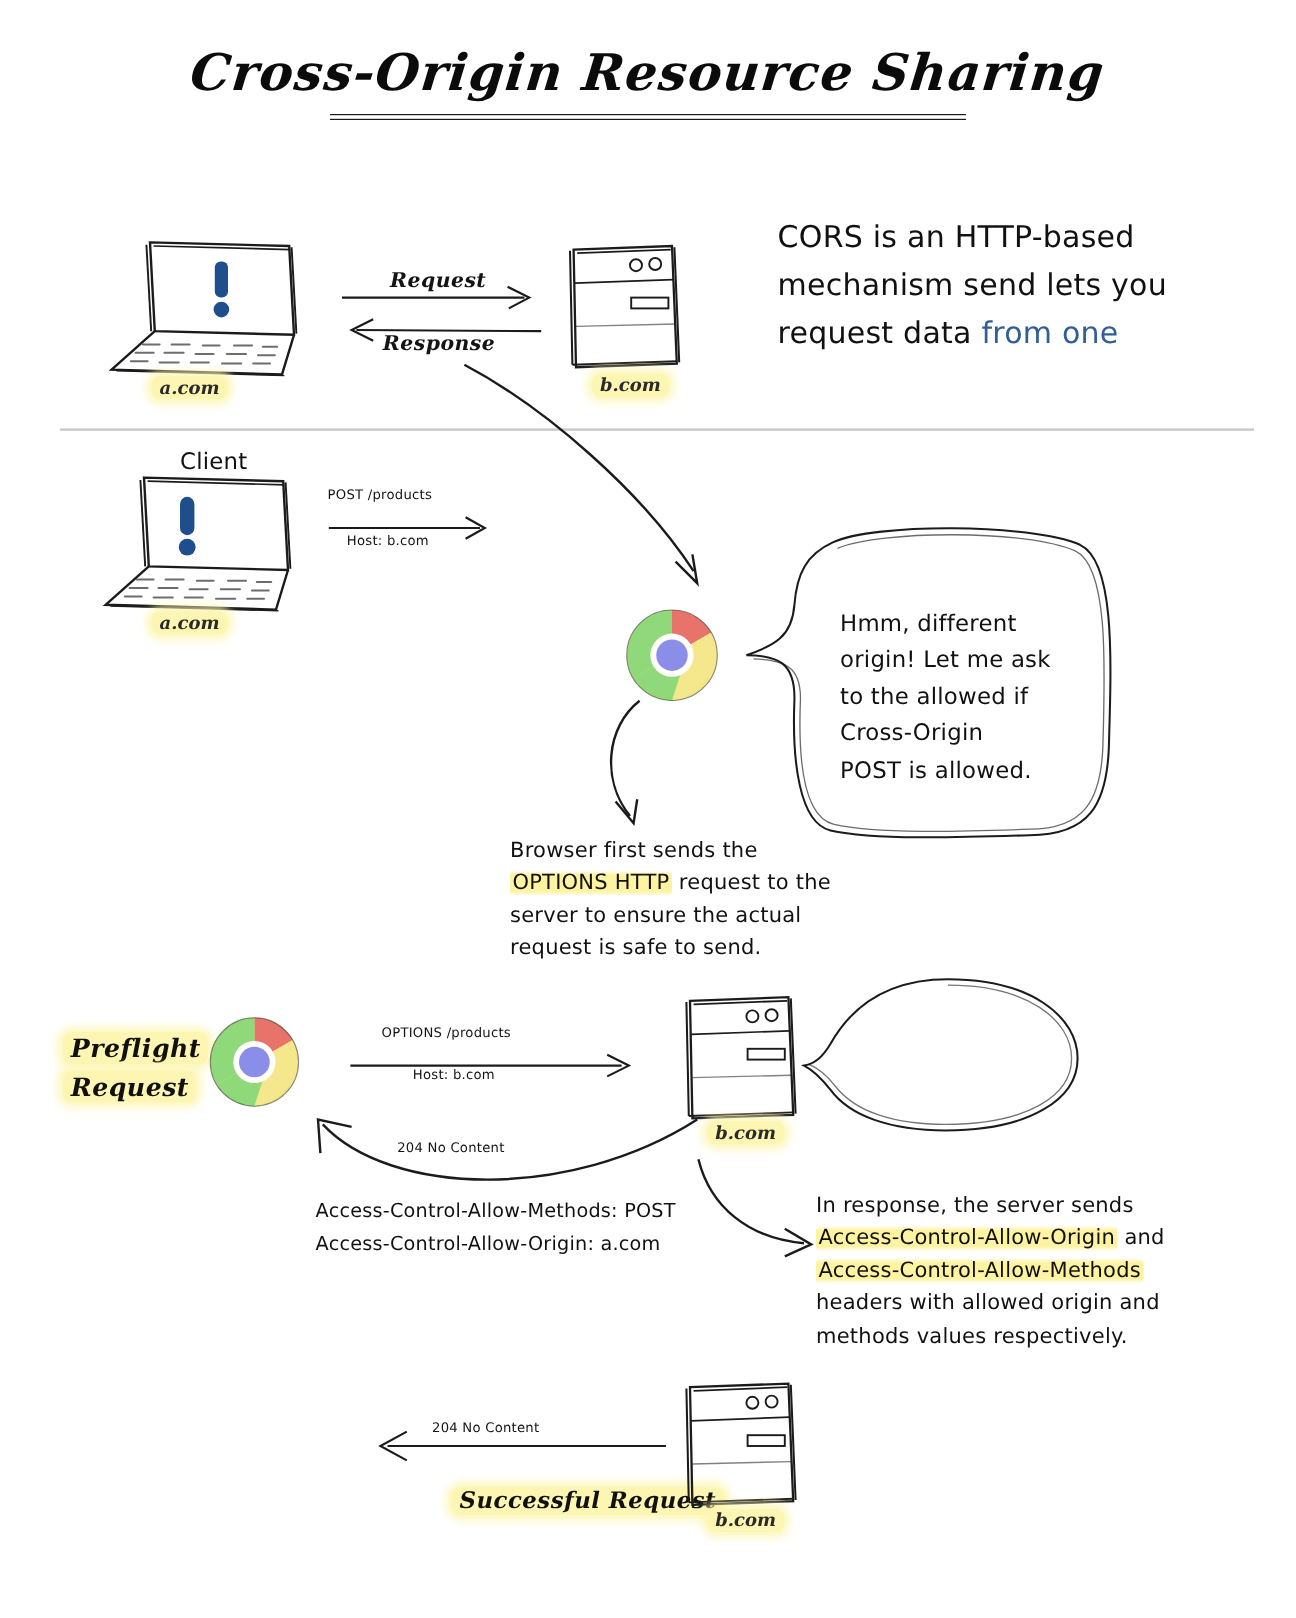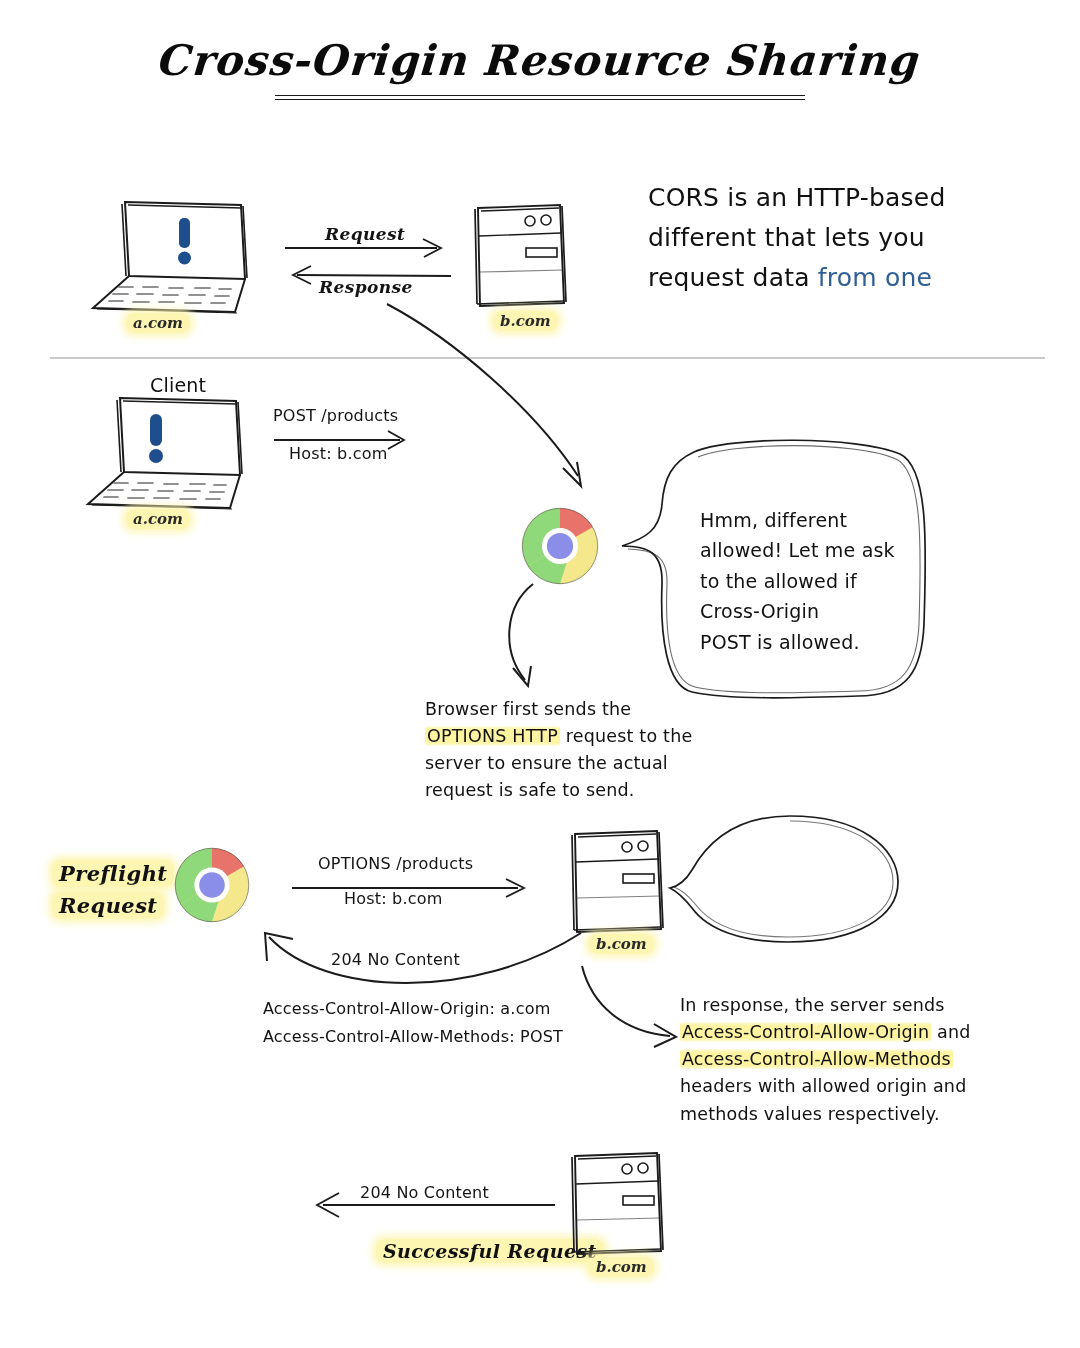--- a/index.html
+++ b/index.html
@@ -71,21 +71,21 @@
   #intro-text{
     left:648px;top:178px;width:360px;
     font-size:25px;line-height:1.6;
   }
   #intro-text .blue{color:#2f5f96;}
 
   #browser-note{left:425px;top:696px;width:300px;font-size:17.5px;line-height:1.55;}
   #response-note{left:680px;top:992px;width:320px;font-size:17.5px;line-height:1.55;}
 
   
-  .alabel{font-size:16px;color:#141414;white-space:nowrap;}
+  .alabel{font-size:11px;color:#141414;white-space:nowrap;}
   .alabel-brush{font-size:17px;color:#141414;white-space:nowrap;}
 
   
   #headers-block{left:263px;top:995px;width:330px;font-size:16px;line-height:1.75;}
 
   svg{display:block;overflow:visible;}
   .ink{fill:none;stroke:#1b1b1b;}
 </style>
 </head>
 <body>
@@ -157,21 +157,21 @@
       <circle class="ink" stroke-width="1.6" cx="78" cy="20" r="5"></circle>
       <rect class="ink" stroke-width="1.6" x="58" y="48" width="31" height="9"></rect>
     </svg>
   </div>
   <div class="abs dev-label" style="left:493px;top:312px;">
     <span class="hl-soft">b.com</span>
   </div>
 
   <div class="abs hand para" id="intro-text">
     <span>CORS is an HTTP-based</span><br>
-    <span>different that lets you</span><br>
+    <span>mechanism send lets you</span><br>
     <span>request data </span><span class="blue">from one</span><br>
   </div>
 
   <div class="abs" id="divider"></div>
 
   <div class="abs" style="left:385px;top:300px;">
     <svg width="230" height="200" viewBox="0 0 230 200">
       <path class="ink" stroke-width="2" d="M2 4 C 70 40, 150 110, 193 176"></path>
       <path class="ink" stroke-width="2" d="M178 168 L196 186 L192 162"></path>
     </svg>
@@ -241,21 +241,21 @@
            C314 236, 300 262, 250 262 C190 264, 120 266, 84 258
            C58 252, 52 200, 54 150 C55 118, 40 112, 14 112
            C38 104, 52 96, 54 70 C56 44, 64 28, 86 18 Z"></path>
       <path class="ink" stroke-width="1.1" stroke-opacity=".65" d="M90 23 C124 8, 248 7, 288 25 C316 38, 313 122, 311 190
            C309 232, 296 257, 250 257 C192 259, 122 261, 87 253
            C62 247, 57 200, 59 150 C60 120, 44 116, 20 115"></path>
     </svg>
   </div>
   <div class="abs hand" style="left:700px;top:505px;width:215px;font-size:19px;line-height:1.6;">
     <span>Hmm, different</span><br>
-    <span>allowed! Let me ask</span><br>
+    <span>origin! Let me ask</span><br>
     <span>to the allowed if</span><br>
     <span>Cross-Origin</span><br>
     <span>POST is allowed.</span>
   </div>
 
   <div class="abs" style="left:495px;top:580px;">
     <svg width="80" height="115" viewBox="0 0 80 115">
       <path class="ink" stroke-width="2" d="M38 4 C 10 26, 6 70, 30 100"></path>
       <path class="ink" stroke-width="2" d="M18 88 L33 106 L36 86"></path>
     </svg>
@@ -326,22 +326,22 @@
 
   <div class="abs" style="left:255px;top:925px;">
     <svg width="340" height="80" viewBox="0 0 340 80">
       <path class="ink" stroke-width="2" d="M14 12 C 70 72, 220 76, 326 8"></path>
       <path class="ink" stroke-width="2" d="M12 36 L10 8 L38 14"></path>
     </svg>
   </div>
   <div class="abs hand alabel" style="left:331px;top:950px;">204 No Content</div>
 
   <div class="abs hand" id="headers-block">
+    <div>Access-Control-Allow-Methods: POST</div>
     <div>Access-Control-Allow-Origin: a.com</div>
-    <div>Access-Control-Allow-Methods: POST</div>
   </div>
 
   <div class="abs" style="left:578px;top:962px;">
     <svg width="110" height="95" viewBox="0 0 110 95">
       <path class="ink" stroke-width="2" d="M4 4 C 14 44, 46 70, 92 74"></path>
       <path class="ink" stroke-width="2" d="M76 62 L98 75 L76 85"></path>
     </svg>
   </div>
 
   <div class="abs hand para" id="response-note">

